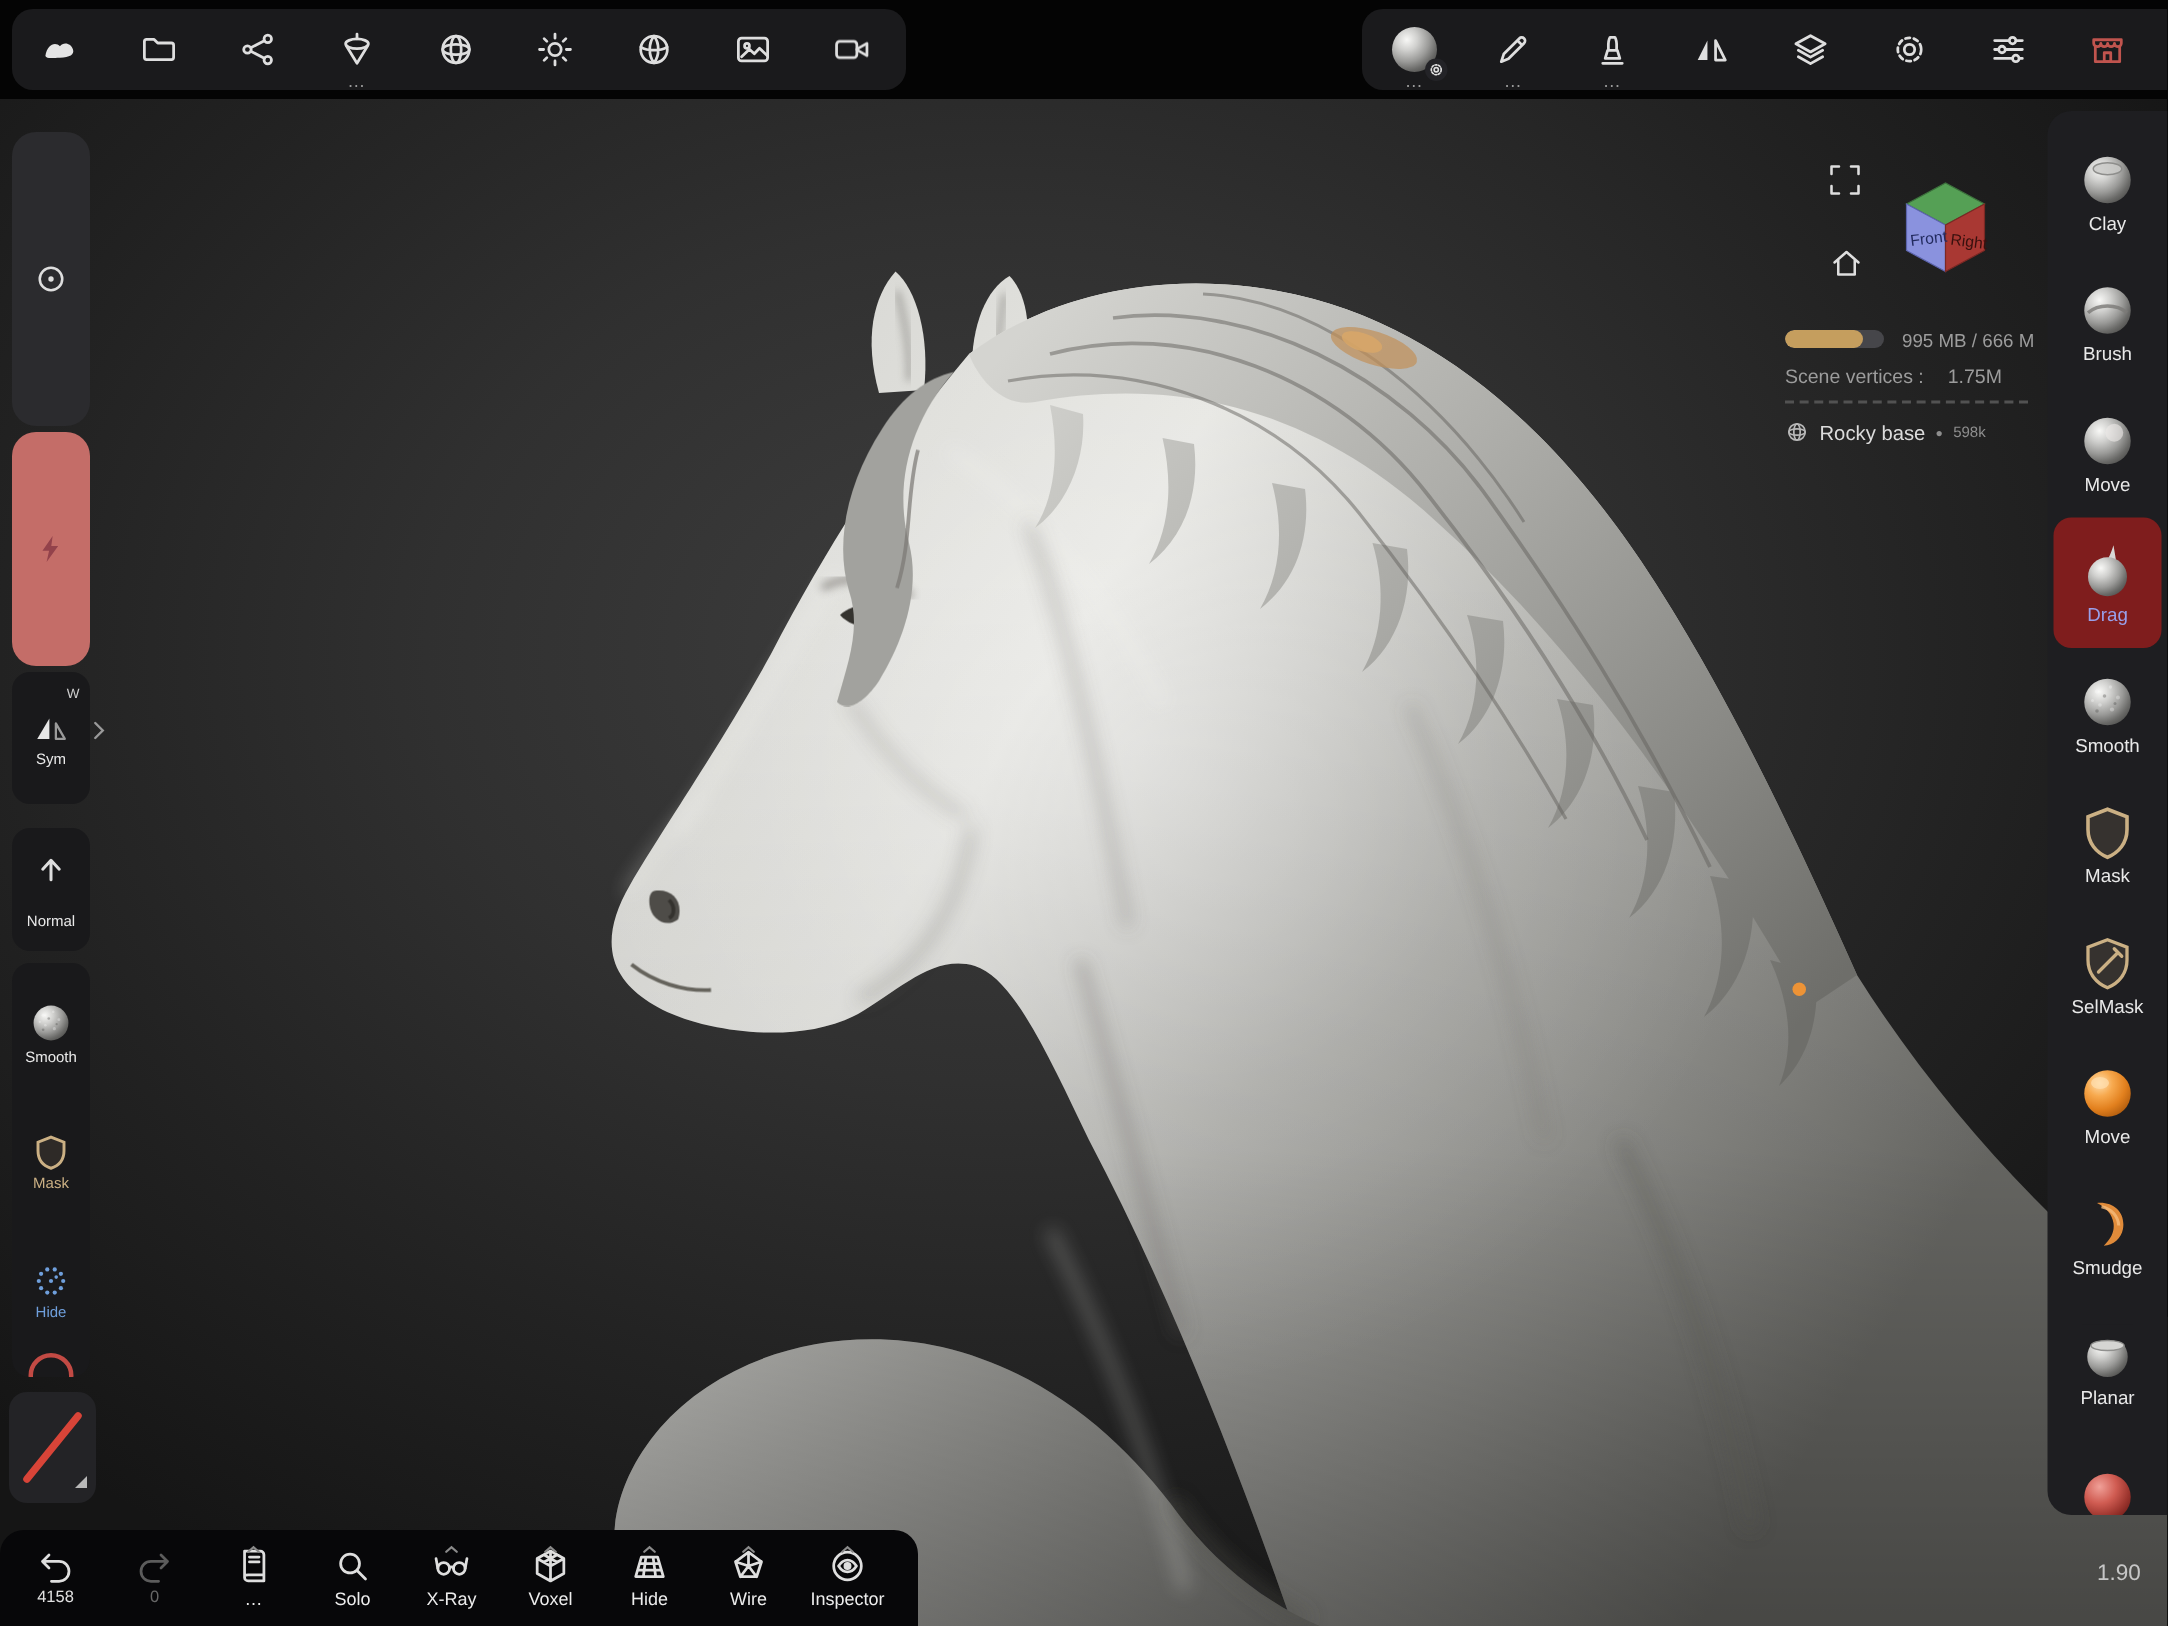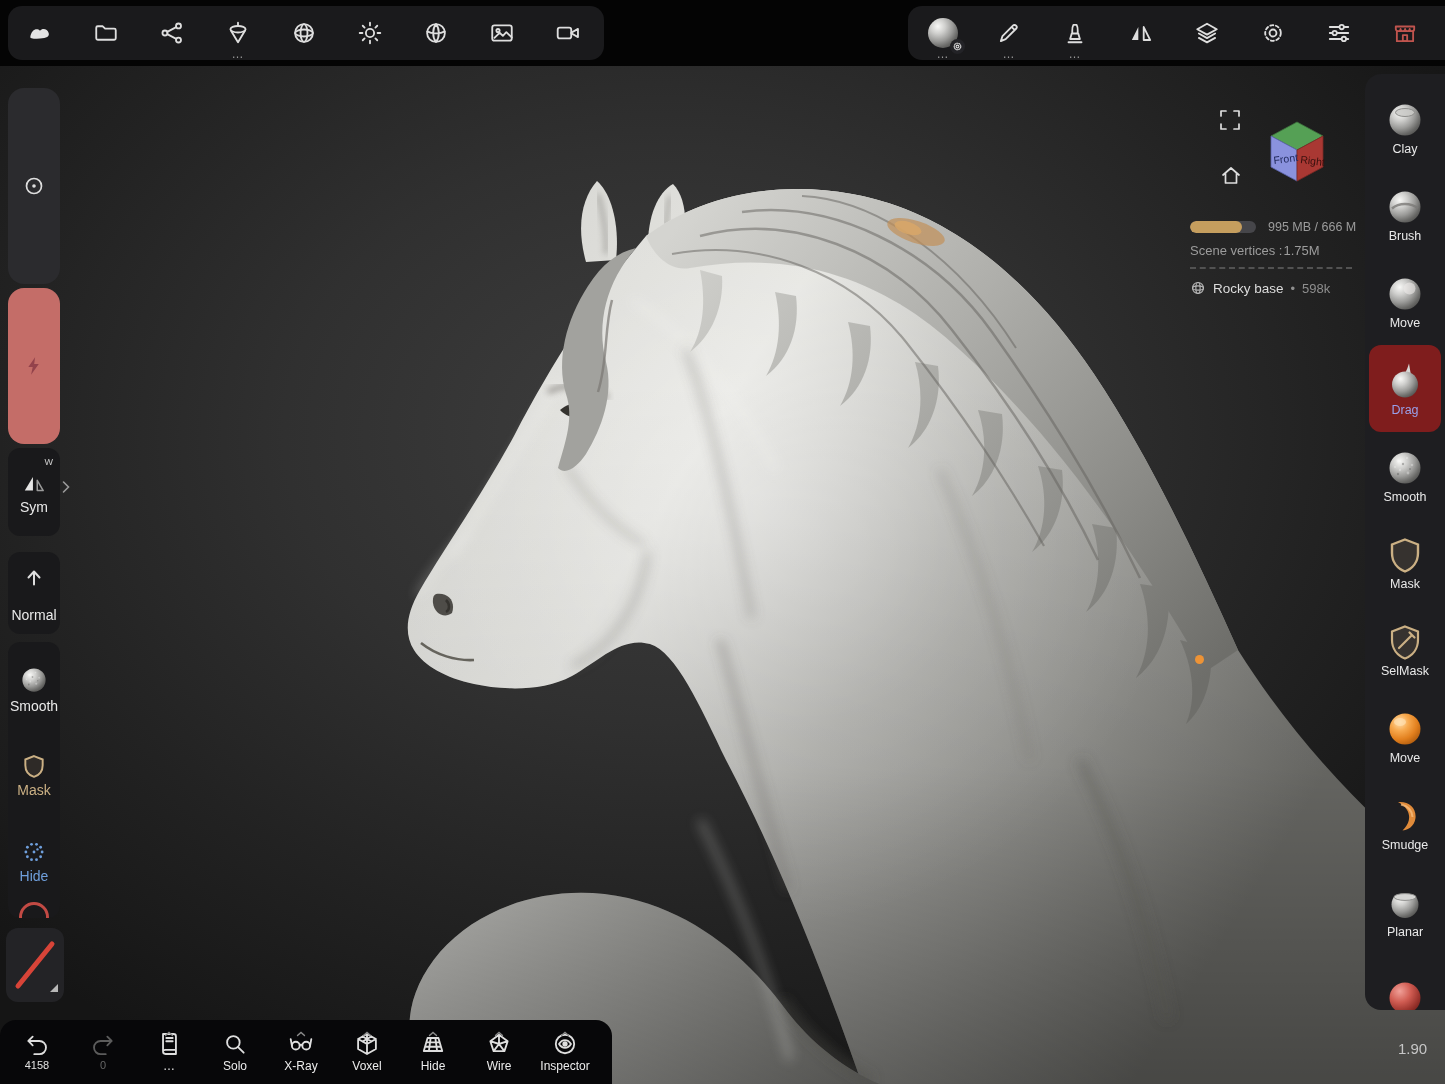--- a/index.html
+++ b/index.html
@@ -20,21 +20,21 @@
 .gear-badge{position:absolute;right:0;bottom:1px;width:15px;height:15px;border-radius:50%;background:#232327;display:flex;align-items:center;justify-content:center}
 
 .lpanel{position:absolute;background:#19191b;display:flex;flex-direction:column;align-items:center}
 .p-radius{left:8px;top:88px;width:52px;height:196px;border-radius:16px;background:#2b2b2e;justify-content:center}
 .p-intensity{left:8px;top:288px;width:52px;height:156px;border-radius:16px;background:#c46d68;justify-content:center}
 .p-sym{left:8px;top:448px;width:52px;height:88px;border-radius:12px;justify-content:center;gap:3px}
 .p-normal{left:8px;top:552px;width:52px;height:82px;border-radius:12px;justify-content:center;gap:19px}
 .p-ltools{left:8px;top:642px;width:52px;height:276px;border-radius:12px;overflow:hidden;padding-top:4px}
 .p-material{left:6px;top:928px;width:58px;height:74px;border-radius:12px;background:#232326;justify-content:center}
 .litem{width:100%;height:86px;display:flex;flex-direction:column;align-items:center;justify-content:center;gap:3px;flex:none;position:relative}
-.leftlbl{font-size:14px;color:#e9e9e9}
+.leftlbl{font-size:10px;color:#e9e9e9}
 .lbl-tan{color:#cbb084}
 .lbl-blue{color:#6f9fdc}
 .lbl-orange{color:#dc9a5c}
 .sym-mode{position:absolute;top:9px;right:7px;font-size:9px;color:#cfcfcf}
 .sym-chevron{position:absolute;left:54px;top:32px}
 .red-ring{position:absolute;bottom:-14px;left:50%;transform:translateX(-50%);width:30px;height:30px;border-radius:50%;border:3.5px solid #c24a44}
 
 .sidebar{position:absolute;right:0;top:74px;width:80px;height:936px;background:#1e1e21;border-radius:16px 0 0 16px;display:flex;flex-direction:column;align-items:center;padding-top:10px;overflow:hidden}
 .tool{width:72px;height:87px;border-radius:12px;display:flex;flex-direction:column;align-items:center;justify-content:center;gap:2px;flex:none}
 .tool.active{background:#7f1d1d}
@@ -47,28 +47,28 @@
 .bitem .caret{position:absolute;top:3px;left:50%;transform:translateX(-50%)}
 .blabel{font-size:12px;color:#ececec;margin-top:2px;white-space:nowrap}
 .bcount{font-size:11px;color:#e0e0e0;margin-top:2px}
 .bcount.dim{color:#666}
 
 .ovl-btn{position:absolute;width:28px;height:28px;display:flex;align-items:center;justify-content:center}
 .fullscreen{left:1216px;top:106px}
 .homebtn{left:1217px;top:162px}
 .navcube{position:absolute;left:1256px;top:106px;width:82px;height:82px}
 .stats{position:absolute;left:1190px;top:220px;width:174px;overflow:hidden}
-.mem-row{display:flex;align-items:center}
+.mem-row{display:flex;}
 .mem-pill{width:66px;height:12px;border-radius:6px;background:#46464a;overflow:hidden;flex:none}
 .mem-fill{height:100%;background:#c59e5e;border-radius:6px}
 .mem-text{margin-left:12px;font-size:12.5px;color:#9c9c9c;white-space:nowrap}
-.sv-row{margin-top:9px;font-size:13px;color:#9c9c9c;display:flex;gap:1px;white-space:nowrap}
+.sv-row{margin-top:9px;font-size:13px;color:#9c9c9c;display:flex;gap:16px;white-space:nowrap}
 .dash-sep{margin-top:9px;width:162px;border-top:2px dashed #525252}
 .layer-row{margin-top:11px;display:flex;align-items:center;gap:7px;font-size:13.5px;color:#dcdcdc;white-space:nowrap}
-.layer-count{color:#8e8e8e;font-size:13px}
+.layer-count{color:#8e8e8e;font-size:10px}
 .layer-sep{color:#8e8e8e;font-size:13px}
 .cursor-dot{position:absolute;left:1195px;top:655px;width:9px;height:9px;border-radius:50%;background:#ed9336}
 .zoomlbl{position:absolute;left:1398px;top:1040px;font-size:15px;color:#c6c6c6}
 </style>
 </head>
 <body>
 
 <svg width="0" height="0" style="position:absolute" aria-hidden="true">
   <defs>
     <radialGradient id="sphGray" cx="0.33" cy="0.28" r="0.8">

